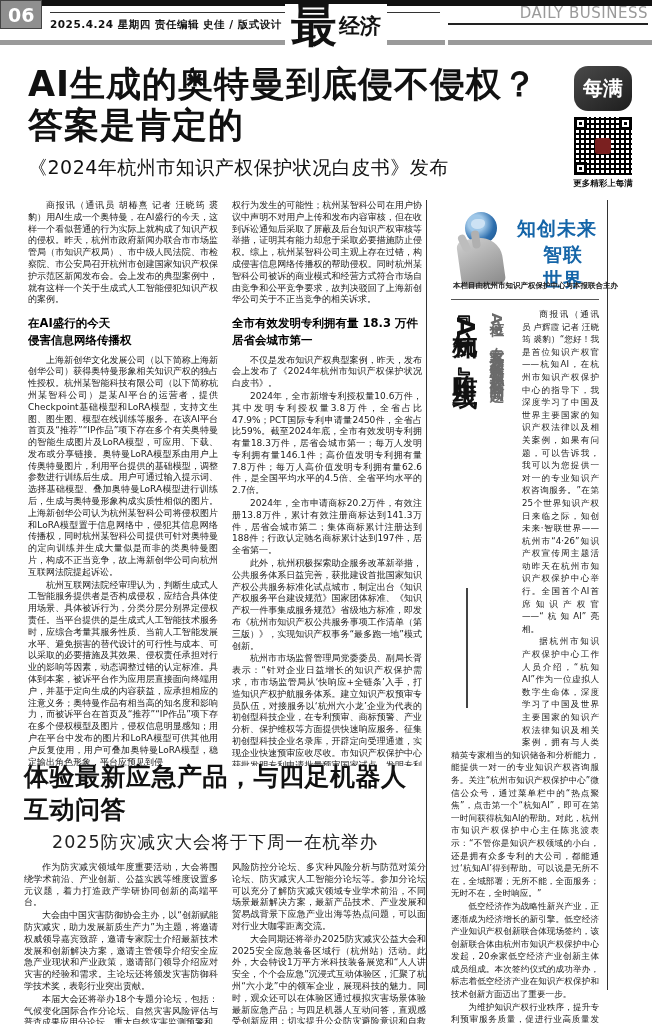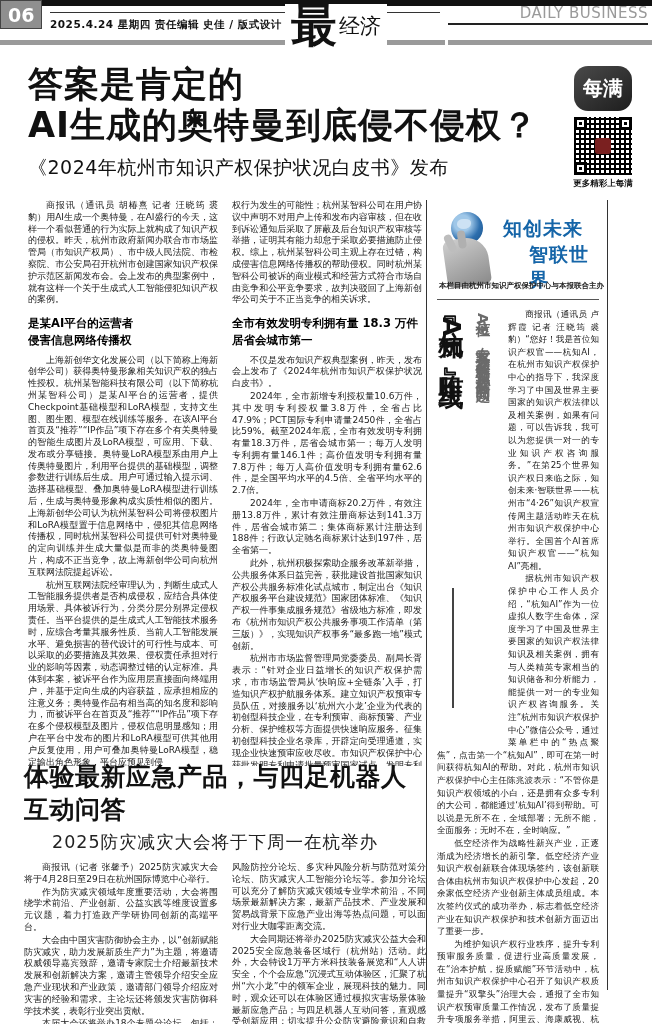--- a/index.html
+++ b/index.html
@@ -14,21 +14,21 @@
   
   .masthead { position:relative; height:48px; }
   .pageno { position:absolute; left:0; top:-6px; background:#8f8f8f; color:#fff;
     font-size:19px; font-weight:bold; padding:3px 7px 2px; border:1px solid #444; }
   .mh-dateline { position:absolute; left:50px; top:12px; font-size:10.5px; font-weight:bold;
     letter-spacing:.5px; white-space:nowrap; }
   .mh-thinline { position:absolute; left:50px; top:6px; width:390px; height:1px; background:#333; }
   .mh-thickline { position:absolute; left:0; top:34px; width:445px; height:5px; background:#9a9a9a; }
   .mh-logo { position:absolute; left:285px; top:-2px; display:flex; align-items:flex-end; background:#fff; padding:0 6px; z-index:2; }
   .logo-char { font-size:46px; font-weight:900; line-height:.95; font-family:"DejaVu Serif","Liberation Serif",serif; }
-  .logo-sec { font-size:21px; font-weight:400; margin-left:2px; margin-bottom:8px; }
+  .logo-sec { font-size:21px; font-weight:700; margin-left:2px; margin-bottom:8px; }
   .mh-right { position:absolute; right:4px; top:-2px; text-align:right; width:200px; }
   .paper-en { font-size:15px; font-weight:normal; color:#9a9a9a; letter-spacing:.5px; }
   .mh-rightline { height:2px; background:#222; margin:1px 0 2px; }
   .paper-cn { font-size:21px; font-weight:900; letter-spacing:2px; }
   .mh-thickline2 { position:absolute; left:448px; top:34px; width:204px; height:5px; background:#9a9a9a; }
 
   
   .lead-row { display:flex; padding:10px 2px 6px 28px; }
   .lead-text { width:530px; }
   .lead-h1 { font-size:35px; font-weight:900; line-height:1.18; letter-spacing:1px; }
@@ -52,21 +52,21 @@
   .main-row { display:flex; margin-top:4px; }
   .main-cols { display:flex; padding-left:28px; width:424px; }
   .ncol { width:190px; height:566px; overflow:hidden; }
   .ncol + .ncol { margin-left:14px; }
   .body-p { font-size:9px; line-height:11.8px; text-align:justify; text-indent:2em;
     margin-bottom:1px; color:#1a1a1a; }
   .sec-head { font-size:11.5px; font-weight:900; line-height:1.45; margin:9px 0 6px; color:#000; }
 
   
   .sidebar { width:182px; margin-left:2px; border-left:1px solid #333; border-right:1px solid #333;
-    padding:8px 8px 0 10px; height:790px; }
+    padding:8px 8px 0 24px; height:790px; }
   .promo { position:relative; height:92px; border-bottom:1.5px solid #555; margin-bottom:8px; }
   .promo-img { position:absolute; left:0; top:4px; width:62px; height:78px; }
   .globe { position:absolute; left:14px; top:0; width:32px; height:32px; border-radius:50%;
     background:radial-gradient(circle at 35% 35%, #9fc7e8 0 28%, #2e6fae 60%, #174e85 100%); }
   .globe::after { content:""; position:absolute; left:6px; top:7px; width:14px; height:10px;
     background:#d8e9f6; border-radius:50% 40% 60% 50%; opacity:.8; }
   .hand { position:absolute; left:8px; top:26px; width:44px; height:48px;
     background:linear-gradient(160deg,#cfcfcf,#8a8a8a); border-radius:8px 22px 6px 6px;
     transform:rotate(-8deg); }
   .hand::before { content:""; position:absolute; left:4px; top:-6px; width:8px; height:18px;
@@ -110,22 +110,22 @@
     <span class="logo-sec">经济</span>
   </div>
   <div class="mh-right">
     <div class="paper-en">DAILY BUSINESS</div>
     <div class="mh-rightline"></div>
   </div>
 </div>
 
 <div class="lead-row">
   <div class="lead-text">
+    <div class="lead-h1">AI生成的奥特曼到底侵不侵权？</div>
     <div class="lead-h1">答案是肯定的</div>
-    <div class="lead-h1">AI生成的奥特曼到底侵不侵权？</div>
     <div class="lead-sub">《2024年杭州市知识产权保护状况白皮书》发布</div>
   </div>
   <div class="qr-box">
     <div class="app-icon">
       <span>每满</span>
     </div>
     <div class="qr-code">
       <div class="qr-eye tl"></div>
       <div class="qr-eye tr"></div>
       <div class="qr-eye bl"></div>
@@ -133,21 +133,21 @@
     </div>
     <div class="qr-caption">更多精彩上每满</div>
   </div>
 </div>
 
 <div class="main-row">
   <div class="main-cols">
     <div class="ncol">
       <p class="body-p">商报讯（通讯员 胡椿熹 记者 汪晓筠 裘豹）用AI生成一个奥特曼，在AI盛行的今天，这样一个看似普通的行为实际上就构成了知识产权的侵权。昨天，杭州市政府新闻办联合市市场监管局（市知识产权局）、市中级人民法院、市检察院、市公安局召开杭州市创建国家知识产权保护示范区新闻发布会。会上发布的典型案例中，就有这样一个关于生成式人工智能侵犯知识产权的案例。</p>
       <div class="sec-head">
-        <div>是某AI平台的运营者</div>
+        <div>在AI盛行的今天</div>
         <div>侵害信息网络传播权</div>
       </div>
       <p class="body-p">上海新创华文化发展公司（以下简称上海新创华公司）获得奥特曼形象相关知识产权的独占性授权。杭州某智能科技有限公司（以下简称杭州某智科公司）是某AI平台的运营者，提供Checkpoint基础模型和LoRA模型，支持文生图、图生图、模型在线训练等服务。在该AI平台首页及“推荐”“IP作品”项下存在多个有关奥特曼的智能生成图片及LoRA模型，可应用、下载、发布或分享链接。奥特曼LoRA模型系由用户上传奥特曼图片，利用平台提供的基础模型，调整参数进行训练后生成。用户可通过输入提示词、选择基础模型、叠加奥特曼LoRA模型进行训练后，生成与奥特曼形象构成实质性相似的图片。上海新创华公司认为杭州某智科公司将侵权图片和LoRA模型置于信息网络中，侵犯其信息网络传播权，同时杭州某智科公司提供可针对奥特曼的定向训练并生成大量似是而非的类奥特曼图片，构成不正当竞争，故上海新创华公司向杭州互联网法院提起诉讼。</p>
       <p class="body-p">杭州互联网法院经审理认为，判断生成式人工智能服务提供者是否构成侵权，应结合具体使用场景、具体被诉行为，分类分层分别界定侵权责任。当平台提供的是生成式人工智能技术服务时，应综合考量其服务性质、当前人工智能发展水平、避免损害的替代设计的可行性与成本、可以采取的必要措施及其效果、侵权责任承担对行业的影响等因素，动态调整过错的认定标准。具体到本案，被诉平台作为应用层直接面向终端用户，并基于定向生成的内容获益，应承担相应的注意义务；奥特曼作品有相当高的知名度和影响力，而被诉平台在首页及“推荐”“IP作品”项下存在多个侵权模型及图片，侵权信息明显感知；用户在平台中发布的图片和LoRA模型可供其他用户反复使用，用户可叠加奥特曼LoRA模型，稳定输出角色形象，平台应预见到侵</p>
     </div>
     <div class="ncol">
       <p class="body-p" style="text-indent:0;">权行为发生的可能性；杭州某智科公司在用户协议中声明不对用户上传和发布内容审核，但在收到诉讼通知后采取了屏蔽及后台知识产权审核等举措，证明其有能力却怠于采取必要措施防止侵权。综上，杭州某智科公司主观上存在过错，构成侵害信息网络传播权的帮助侵权。同时杭州某智科公司被诉的商业模式和经营方式符合市场自由竞争和公平竞争要求，故判决驳回了上海新创华公司关于不正当竞争的相关诉求。</p>
       <div class="sec-head">
         <div>全市有效发明专利拥有量 18.3 万件</div>
         <div>居省会城市第一</div>
@@ -185,21 +185,20 @@
       <p class="sb-p">杭州市知识产权保护中心主任陈兆波和杭州市公安局环境和食品药品犯罪侦查支队郑嵘共同为知识产权保护联合工作室揭牌。</p>
     </div>
   </div>
 </div>
 
 <div class="bottom-sec">
   <div class="bottom-h1">体验最新应急产品，与四足机器人互动问答</div>
   <div class="bottom-sub">2025防灾减灾大会将于下周一在杭举办</div>
   <div class="bottom-cols">
     <div class="bcol">
-      <p class="body-p">商报讯（记者 张馨予）2025防灾减灾大会将于4月28日至29日在杭州国际博览中心举行。</p>
       <p class="body-p">作为防灾减灾领域年度重要活动，大会将围绕学术前沿、产业创新、公益实践等维度设置多元议题，着力打造政产学研协同创新的高端平台。</p>
       <p class="body-p">大会由中国灾害防御协会主办，以“创新赋能防灾减灾，助力发展新质生产力”为主题，将邀请权威领导嘉宾致辞，邀请专家院士介绍最新技术发展和创新解决方案，邀请主管领导介绍安全应急产业现状和产业政策，邀请部门领导介绍应对灾害的经验和需求。主论坛还将颁发灾害防御科学技术奖，表彰行业突出贡献。</p>
       <p class="body-p">本届大会还将举办18个专题分论坛，包括：气候变化国际合作分论坛、自然灾害风险评估与普查成果应用分论坛、重大自然灾害监测预警和</p>
     </div>
     <div class="bcol">
       <p class="body-p" style="text-indent:0;">风险防控分论坛、多灾种风险分析与防范对策分论坛、防灾减灾人工智能分论坛等。参加分论坛可以充分了解防灾减灾领域专业学术前沿，不同场景最新解决方案，最新产品技术、产业发展和贸易战背景下应急产业出海等热点问题，可以面对行业大咖零距离交流。</p>
       <p class="body-p">大会同期还将举办2025防灾减灾公益大会和2025安全应急装备区域行（杭州站）活动。此外，大会特设1万平方米科技装备展览和“人人讲安全，个个会应急”沉浸式互动体验区，汇聚了杭州“六小龙”中的领军企业，展现科技的魅力。同时，观众还可以在体验区通过模拟灾害场景体验最新应急产品；与四足机器人互动问答，直观感受创新应用；切实提升公众防灾避险意识和自救互救能力。</p>
     </div>
   </div>
 </div>

